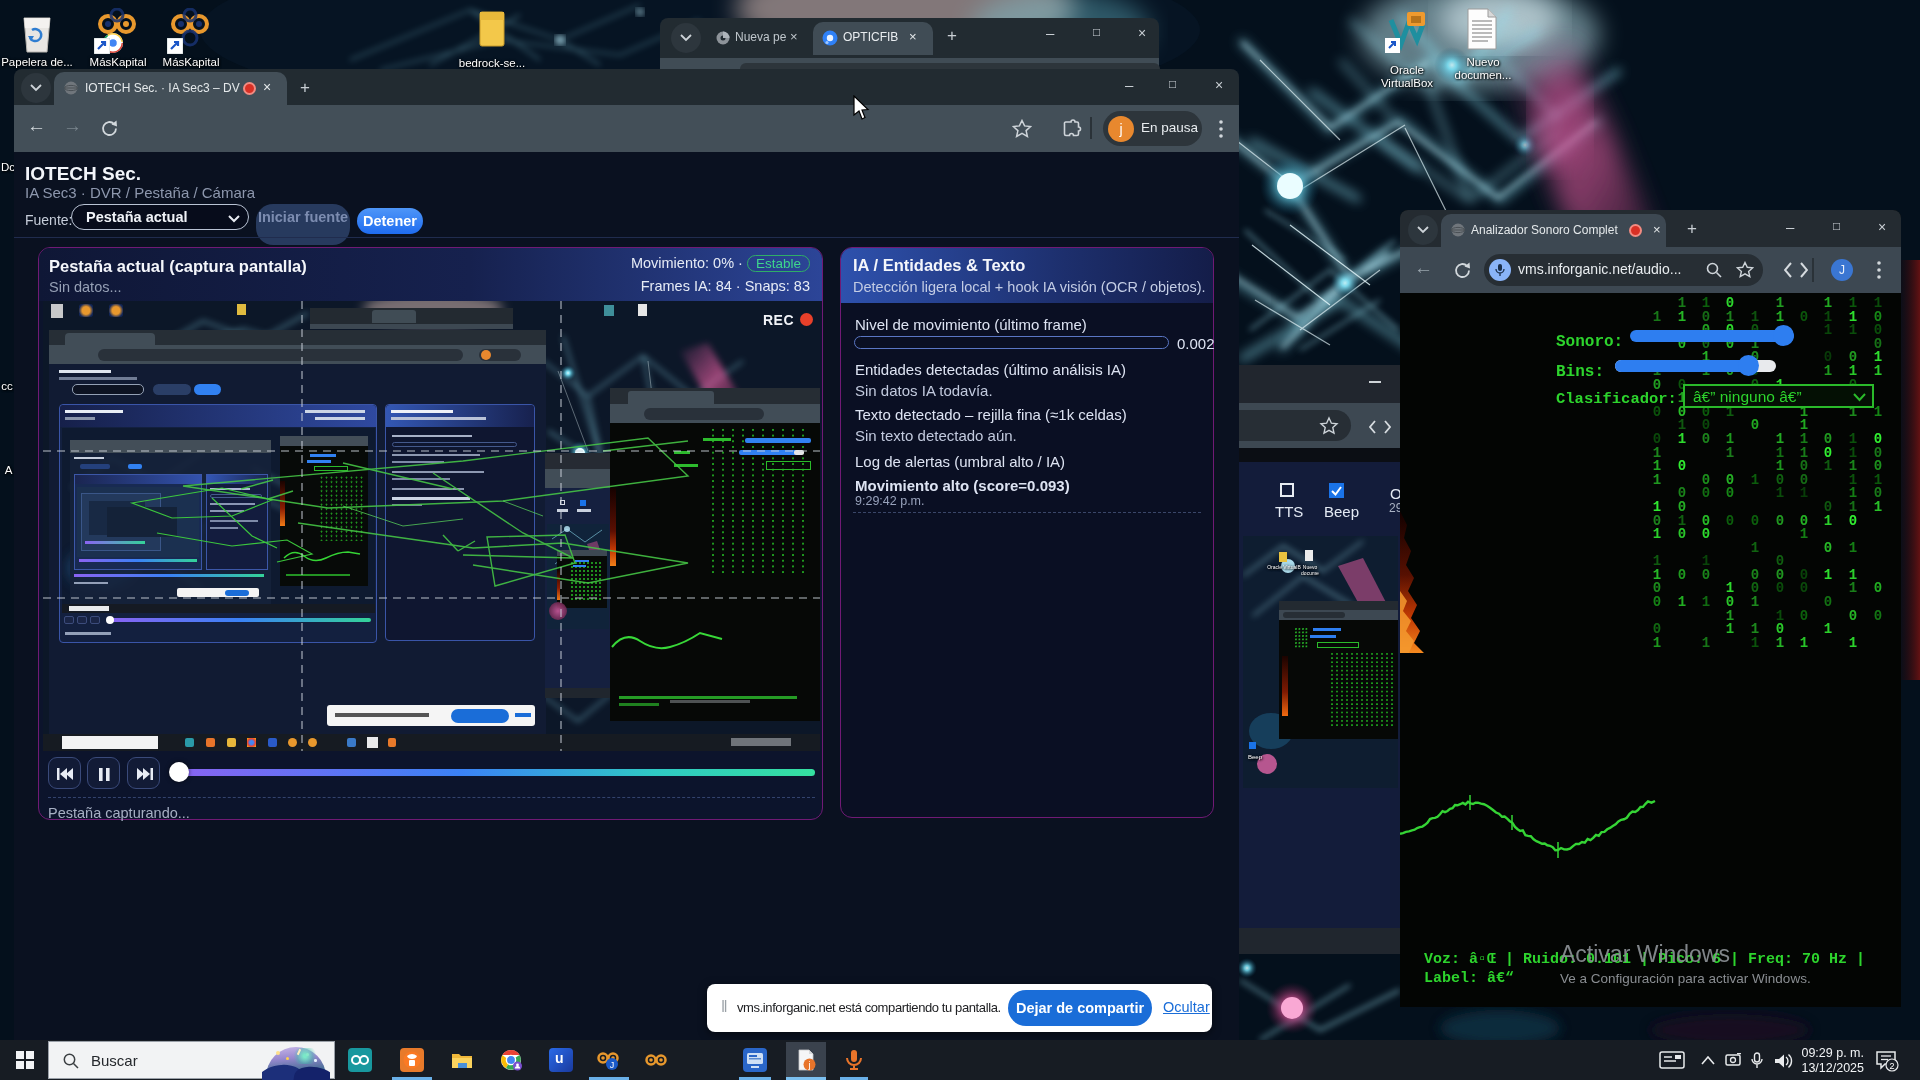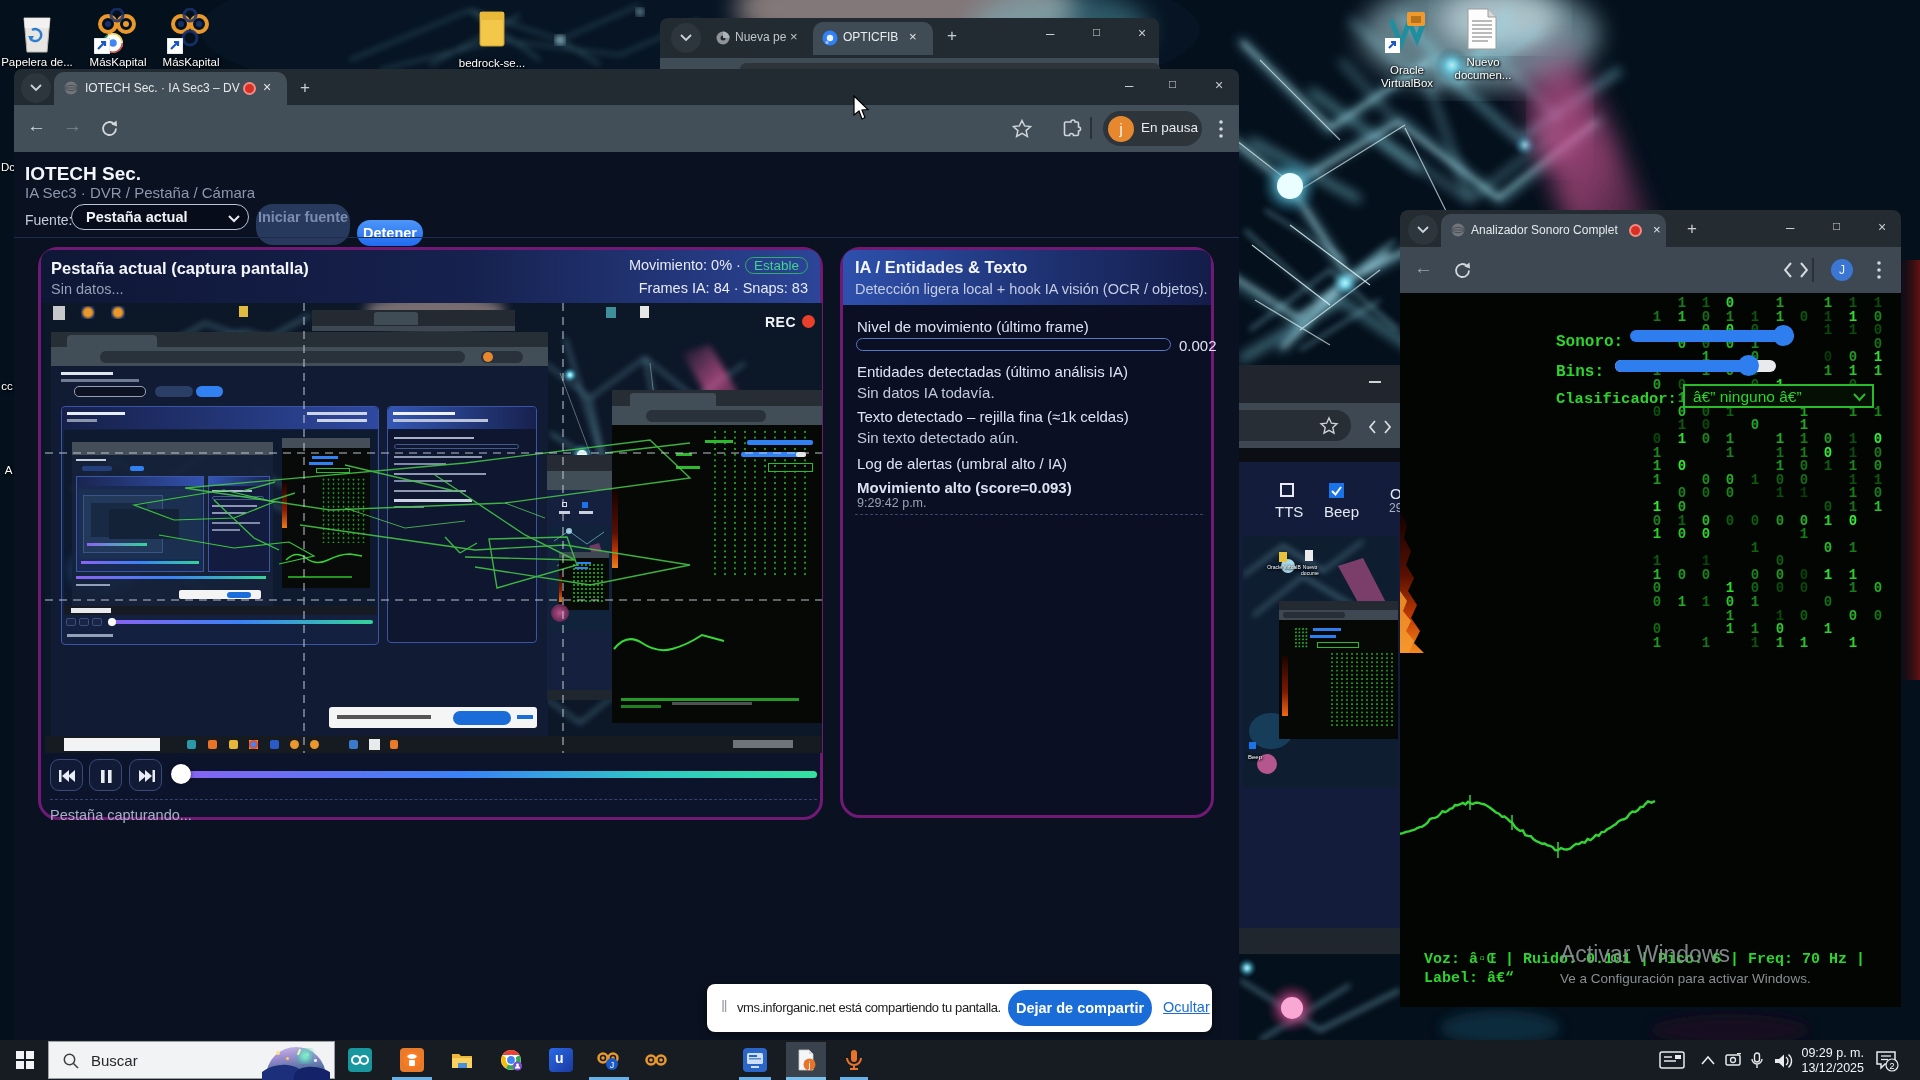--- a/index.html
+++ b/index.html
@@ -24,21 +24,21 @@
 .navg { position:absolute; color:#d2d8dc; font-size:19px; }
 .recdot { position:absolute; width:13px; height:13px; border-radius:50%;
   background:#d93025; border:2.5px solid #f28b82; }
 
 
 #mainpage { position:absolute; left:0; top:83px; width:1225px; height:888px; background:#0a1120; }
 .btn-muted { position:absolute; background:#273a5e; color:#7c8cb0; font-weight:bold;
   font-size:14.5px; border-radius:17px; text-align:center; }
 .btn-blue { position:absolute; background:linear-gradient(180deg,#4e96f8,#1f6cf0);
   color:#fff; font-weight:bold; font-size:14.5px; border-radius:17px; text-align:center; }
-.panel { position:absolute; background:#0c142c; border:3px solid #701a75; border-radius:20px; }
+.panel { position:absolute; background:#0c142c; border:1px solid #701a75; border-radius:12px; }
 .phead-l { position:absolute; left:0; right:0; top:0; height:53px; border-radius:11px 11px 0 0;
   background:linear-gradient(90deg,#0f1736 0%, #16214e 55%, #2c4598 100%); }
 .phead-r { position:absolute; left:0; right:0; top:0; height:55px; border-radius:11px 11px 0 0;
   background:linear-gradient(90deg,#2e51ad 0%, #1d2f6d 60%, #141d49 100%); }
 .rline { color:#dde3f2; font-size:15px; position:absolute; }
 .rgray { color:#98a2bb; position:absolute; }
 
 
 #video { position:absolute; left:4px; top:53px; width:777px; height:450px; background:#0a1422; overflow:hidden; }
 .mv { position:absolute; }
@@ -385,21 +385,21 @@
     <div class="abs" style="left:11px;top:11px;color:#f2f5fa;font-size:19px;font-weight:bold">IOTECH Sec.</div>
     <div class="abs" style="left:11px;top:32px;color:#8d97ad;font-size:15px">IA Sec3 · DVR / Pestaña / Cámara</div>
     <div class="abs" style="left:11px;top:60px;color:#c6cdd9;font-size:14px">Fuente:</div>
     <div class="abs" style="left:57px;top:52px;width:178px;height:26px;background:#070c1b;border:1px solid #b9c3d4;border-radius:13px">
       <span class="abs" style="left:14px;top:4px;color:#f0f3f8;font-size:14.5px;font-weight:bold">Pestaña actual</span>
       <svg class="abs" width="12" height="8" style="left:156px;top:10px">
             <path d="M1,1 L6,6 L11,1" stroke="#e8ecf2" stroke-width="2" fill="none"></path>
           </svg>
     </div>
     <div class="btn-muted" style="left:242px;top:52px;width:94px;height:41px;line-height:26px">Iniciar fuente</div>
-    <div class="btn-blue" style="left:343px;top:68px;width:66px;height:26px;line-height:26px">Detener</div>
+    <div class="btn-blue" style="left:343px;top:56px;width:66px;height:26px;line-height:26px">Detener</div>
     <div class="abs" style="left:0;top:85px;width:1225px;height:1px;background:#202c4e"></div>
 
     <div class="panel" style="left:24px;top:95px;width:785px;height:573px">
       <div class="phead-l"></div>
       <div class="abs" style="left:10px;top:9px;color:#f4f6fb;font-size:16.5px;font-weight:bold;z-index:2">Pestaña actual (captura pantalla)</div>
       <div class="abs" style="left:10px;top:31px;color:#96a0b5;font-size:14.5px;z-index:2">Sin datos...</div>
       <div class="abs" style="right:12px;top:7px;color:#e6ebf5;font-size:14.5px;z-index:2">Movimiento: 0% ·
         <span style="display:inline-block;border:1px solid #2fae67;color:#3ed68c;border-radius:10px;padding:0 8px;font-size:13.5px">Estable</span>
       </div>
       <div class="abs" style="right:12px;top:30px;color:#e6ebf5;font-size:14.5px;z-index:2">Frames IA: 84 · Snaps: 83</div>
@@ -739,20 +739,35 @@
   <span class="ctlglyph" style="left:287px;top:9px;font-size:17px">+</span>
   <span class="ctlglyph" style="left:386px;top:8px">–</span>
   <span class="ctlglyph" style="left:433px;top:9px;font-size:12px">□</span>
   <span class="ctlglyph" style="left:478px;top:9px;font-size:14px">×</span>
   <div class="toolbar" style="top:37px;height:46px;background:#3d4852">
     <span class="navg" style="left:14px;top:10px;color:#9aa5ad">←</span>
     <svg class="abs" width="19" height="19" style="left:53px;top:14px">
           <path d="M16,9.5 a6.5,6.5 0 1 1 -2,-4.7" fill="none" stroke="#d2d8dc" stroke-width="1.8"></path>
           <polygon points="16.5,1.5 17,7.5 11.5,5.5" fill="#d2d8dc"></polygon>
         </svg>
+    <div class="urlpill" style="left:84px;top:7px;width:279px;height:32px;background:#272e34">
+      <div class="abs" style="left:5px;top:5px;width:22px;height:22px;border-radius:50%;background:#8ab4f8"></div>
+      <svg class="abs" width="10" height="12" style="left:11px;top:10px">
+            <rect x="3" y="0" width="4" height="7" rx="2" fill="#1a2e4a"></rect>
+            <path d="M1,5 a4,4 0 0 0 8,0 M5,9 L5,12" stroke="#1a2e4a" stroke-width="1.3" fill="none"></path>
+          </svg>
+      <span class="abs" style="left:34px;top:7px;font-size:14px;color:#e8ecef">vms.inforganic.net/audio...</span>
+      <svg class="abs" width="16" height="16" style="left:222px;top:8px">
+            <circle cx="6.5" cy="6.5" r="5" fill="none" stroke="#cfd5da" stroke-width="1.6"></circle>
+            <line x1="10.5" y1="10.5" x2="15" y2="15" stroke="#cfd5da" stroke-width="1.6"></line>
+          </svg>
+      <svg class="abs" width="18" height="18" style="left:252px;top:7px">
+            <path d="M9,1.5 l2.3,4.8 5.3,0.6 -4,3.6 1.2,5.2 -4.8,-2.8 -4.8,2.8 1.2,-5.2 -4,-3.6 5.3,-0.6 Z" fill="none" stroke="#cfd5da" stroke-width="1.4"></path>
+          </svg>
+    </div>
     <svg class="abs" width="24" height="16" style="left:384px;top:15px">
           <path d="M7,1 L1,8 L7,15 M17,1 L23,8 L17,15" fill="none" stroke="#d6dbdf" stroke-width="2"></path>
         </svg>
     <div class="abs" style="left:412px;top:11px;width:2px;height:24px;background:#2a3238"></div>
     <div class="abs" style="left:431px;top:12px;width:22px;height:22px;border-radius:50%;background:#3a76d2;color:#eaf1fb;font-size:12px;text-align:center;line-height:22px">J</div>
     <svg class="abs" width="4" height="18" style="left:477px;top:14px">
           <circle cx="2" cy="2" r="1.8" fill="#d2d8dc"></circle>
           <circle cx="2" cy="9" r="1.8" fill="#d2d8dc"></circle>
           <circle cx="2" cy="16" r="1.8" fill="#d2d8dc"></circle>
         </svg>

